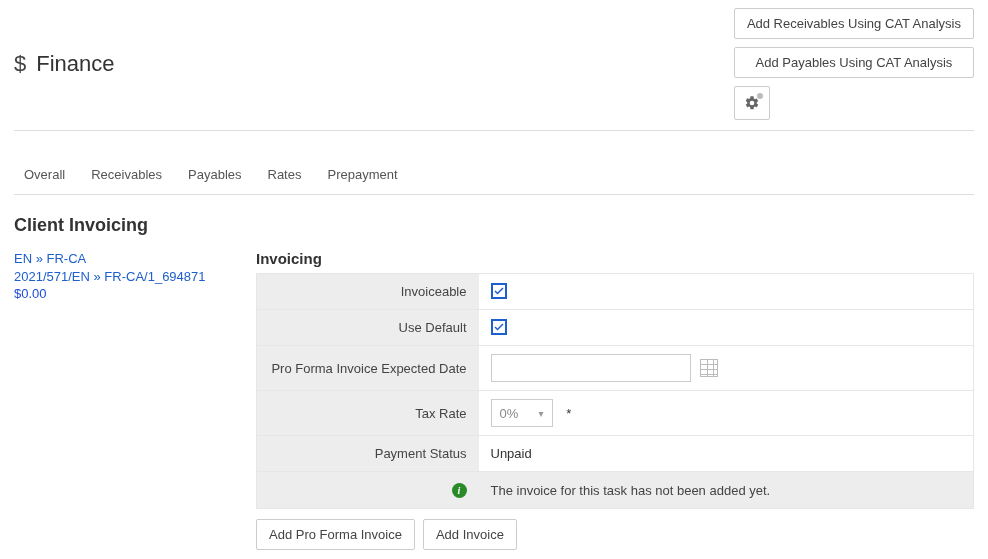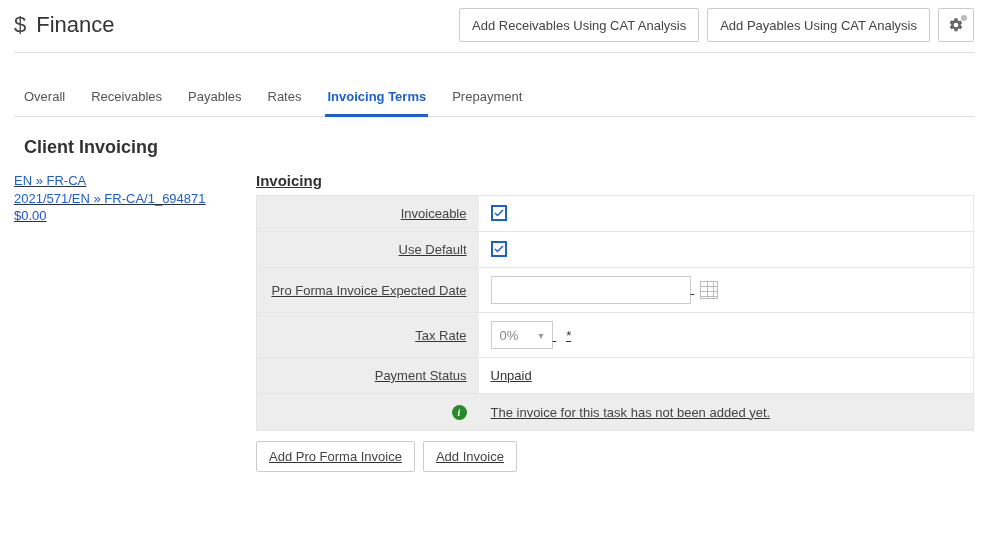--- a/index.html
+++ b/index.html
@@ -32,20 +32,21 @@
     font-weight: 400;
   }
   .page-title {
     font-size: 22px;
     color: #333;
     font-weight: 400;
   }
   .header-buttons {
     display: flex;
     gap: 8px;
+    flex-direction: column;
   }
   .btn {
     border: 1px solid #ccc;
     background: #fff;
     color: #444;
     padding: 7px 12px;
     font-size: 13px;
     cursor: pointer;
     border-radius: 2px;
   }
@@ -89,27 +90,26 @@
   }
   .tab.active {
     color: #1d5fcc;
     font-weight: 600;
     border-bottom-color: #1d5fcc;
   }
   .section-title {
     font-size: 18px;
     font-weight: 600;
     color: #333;
-    margin: 20px 0 14px 10px;
+    margin: 20px 0 14px 0;
   }
   .content-row {
     display: flex;
     align-items: flex-start;
     gap: 0;
-    text-decoration: underline;
   }
   .sidebar {
     width: 242px;
     padding-right: 12px;
   }
   .sidebar a {
     color: #1d5fcc;
     text-decoration: none;
     font-size: 13px;
     display: block;
@@ -257,21 +257,20 @@
         <span class="gear-dot"></span>
       </div>
     </div>
   </div>
 
   <div class="tabs">
     <div class="tab">Overall</div>
     <div class="tab">Receivables</div>
     <div class="tab">Payables</div>
     <div class="tab">Rates</div>
-    <div class="tab active">Invoicing Terms</div>
     <div class="tab">Prepayment</div>
   </div>
 
   <div class="section-title">Client Invoicing</div>
 
   <div class="content-row">
     <div class="sidebar">
       <a href="#">EN » FR-CA</a>
       <a href="#">2021/571/EN » FR-CA/1_694871</a>
       <span class="amount">$0.00</span>

